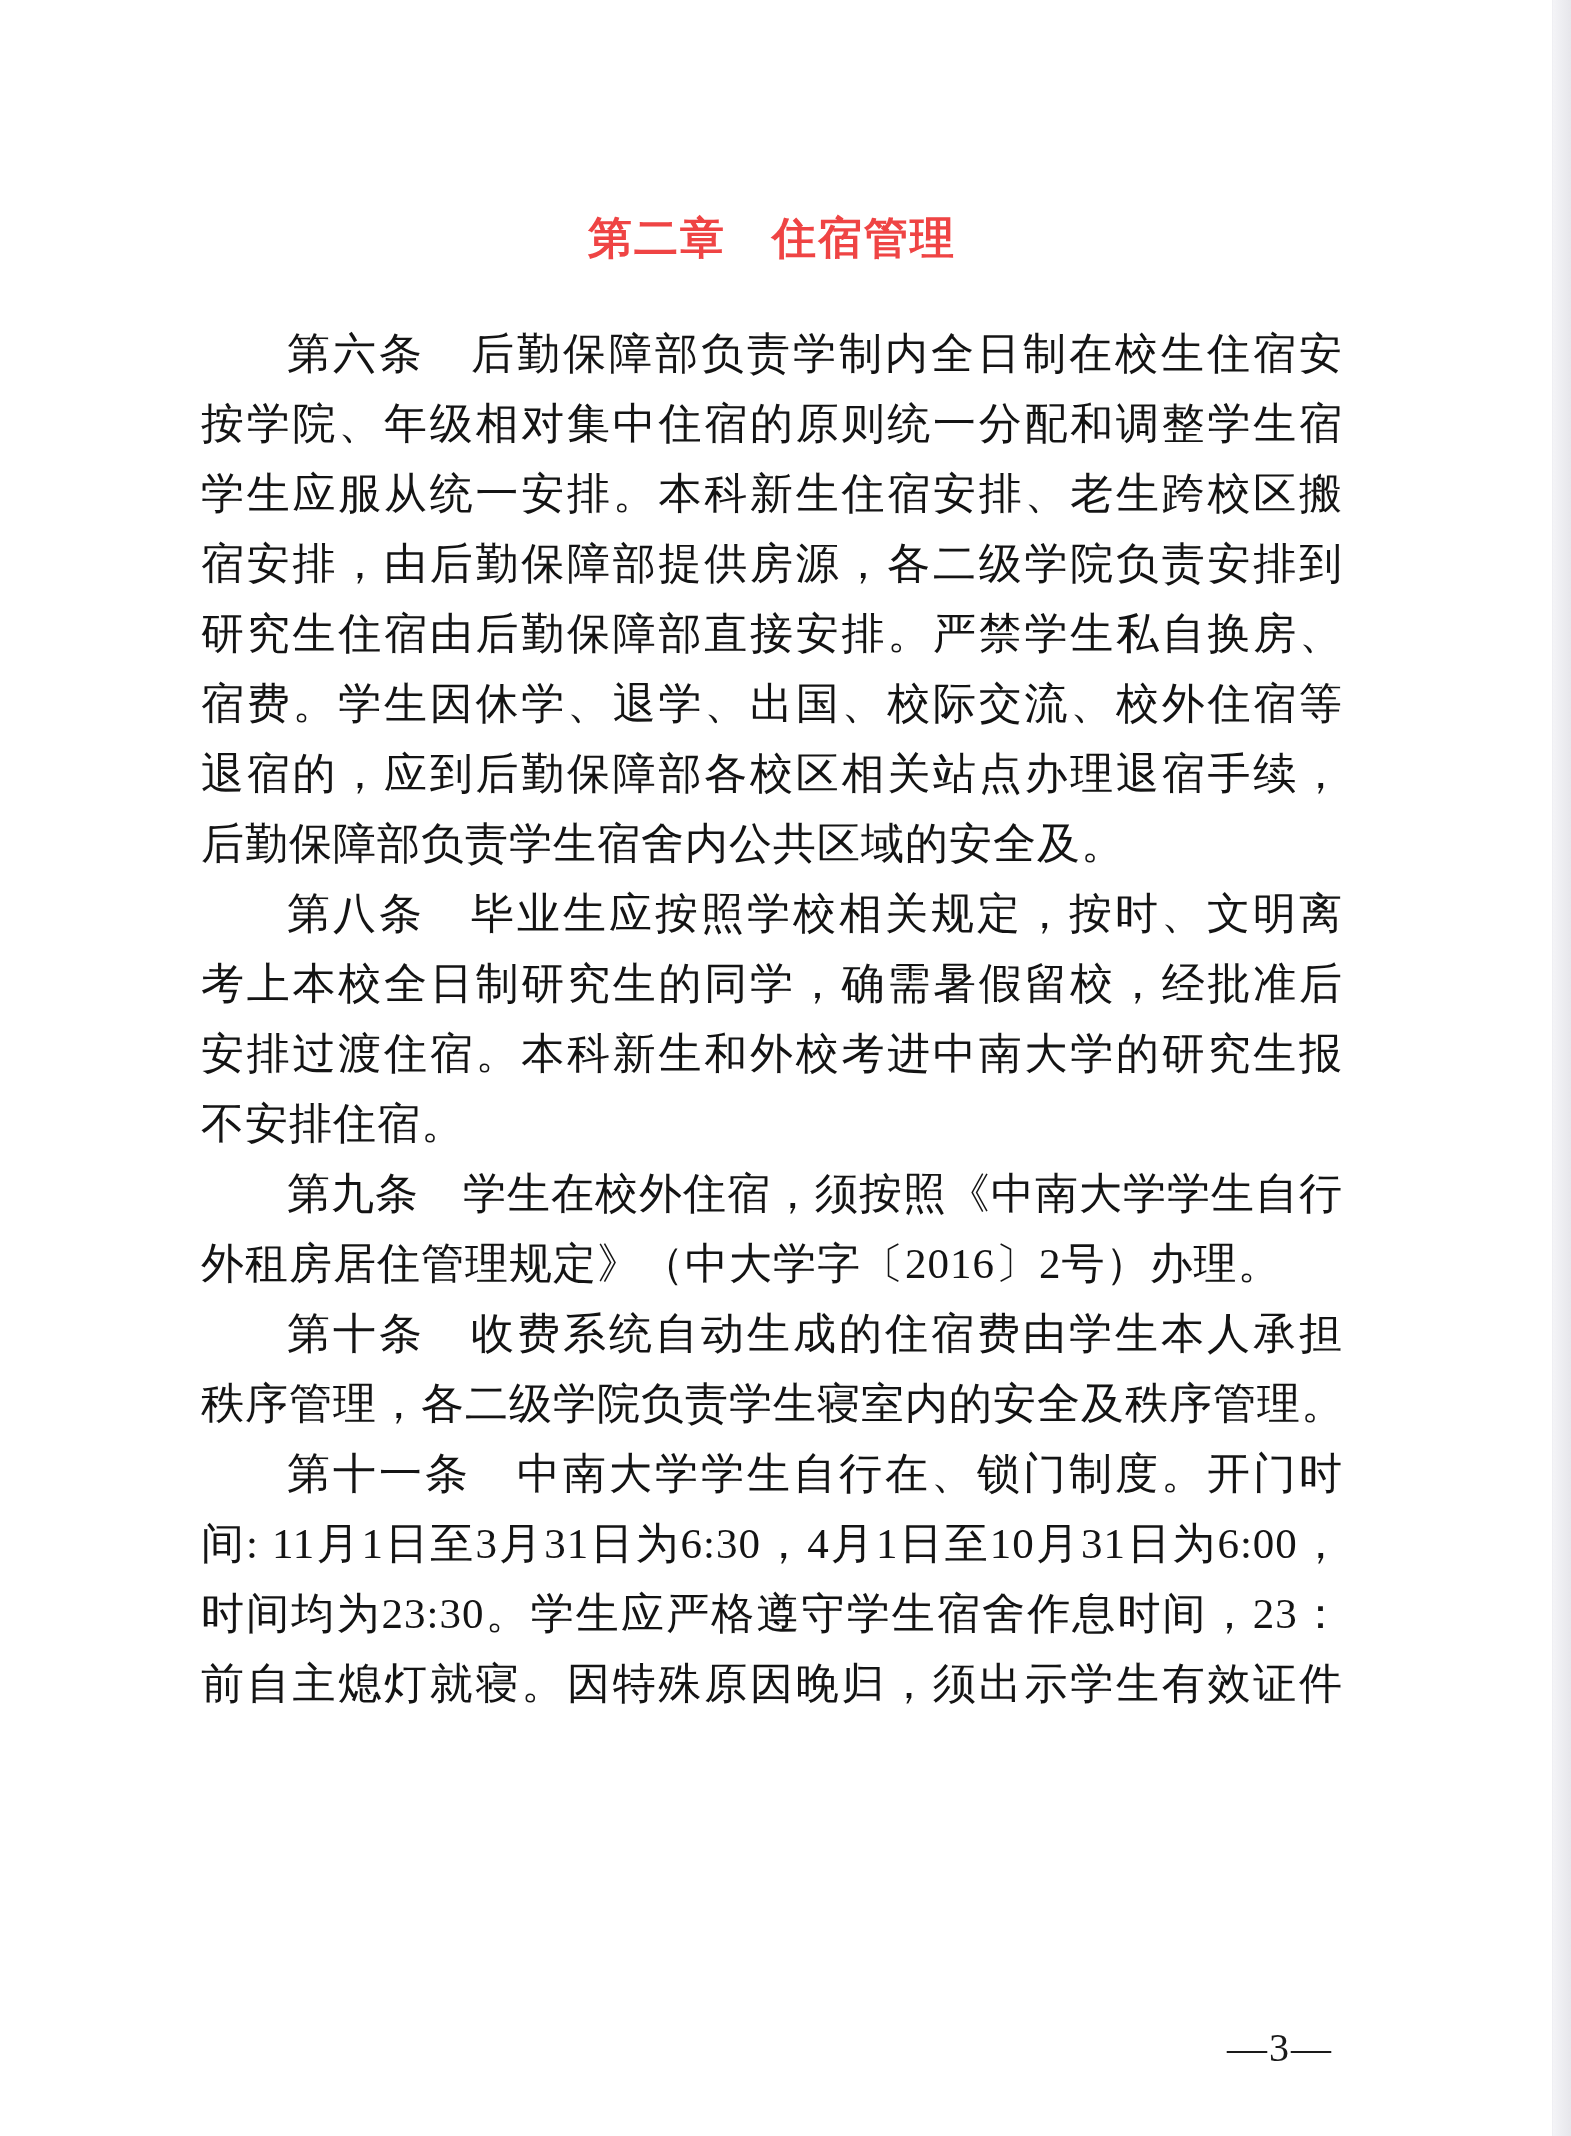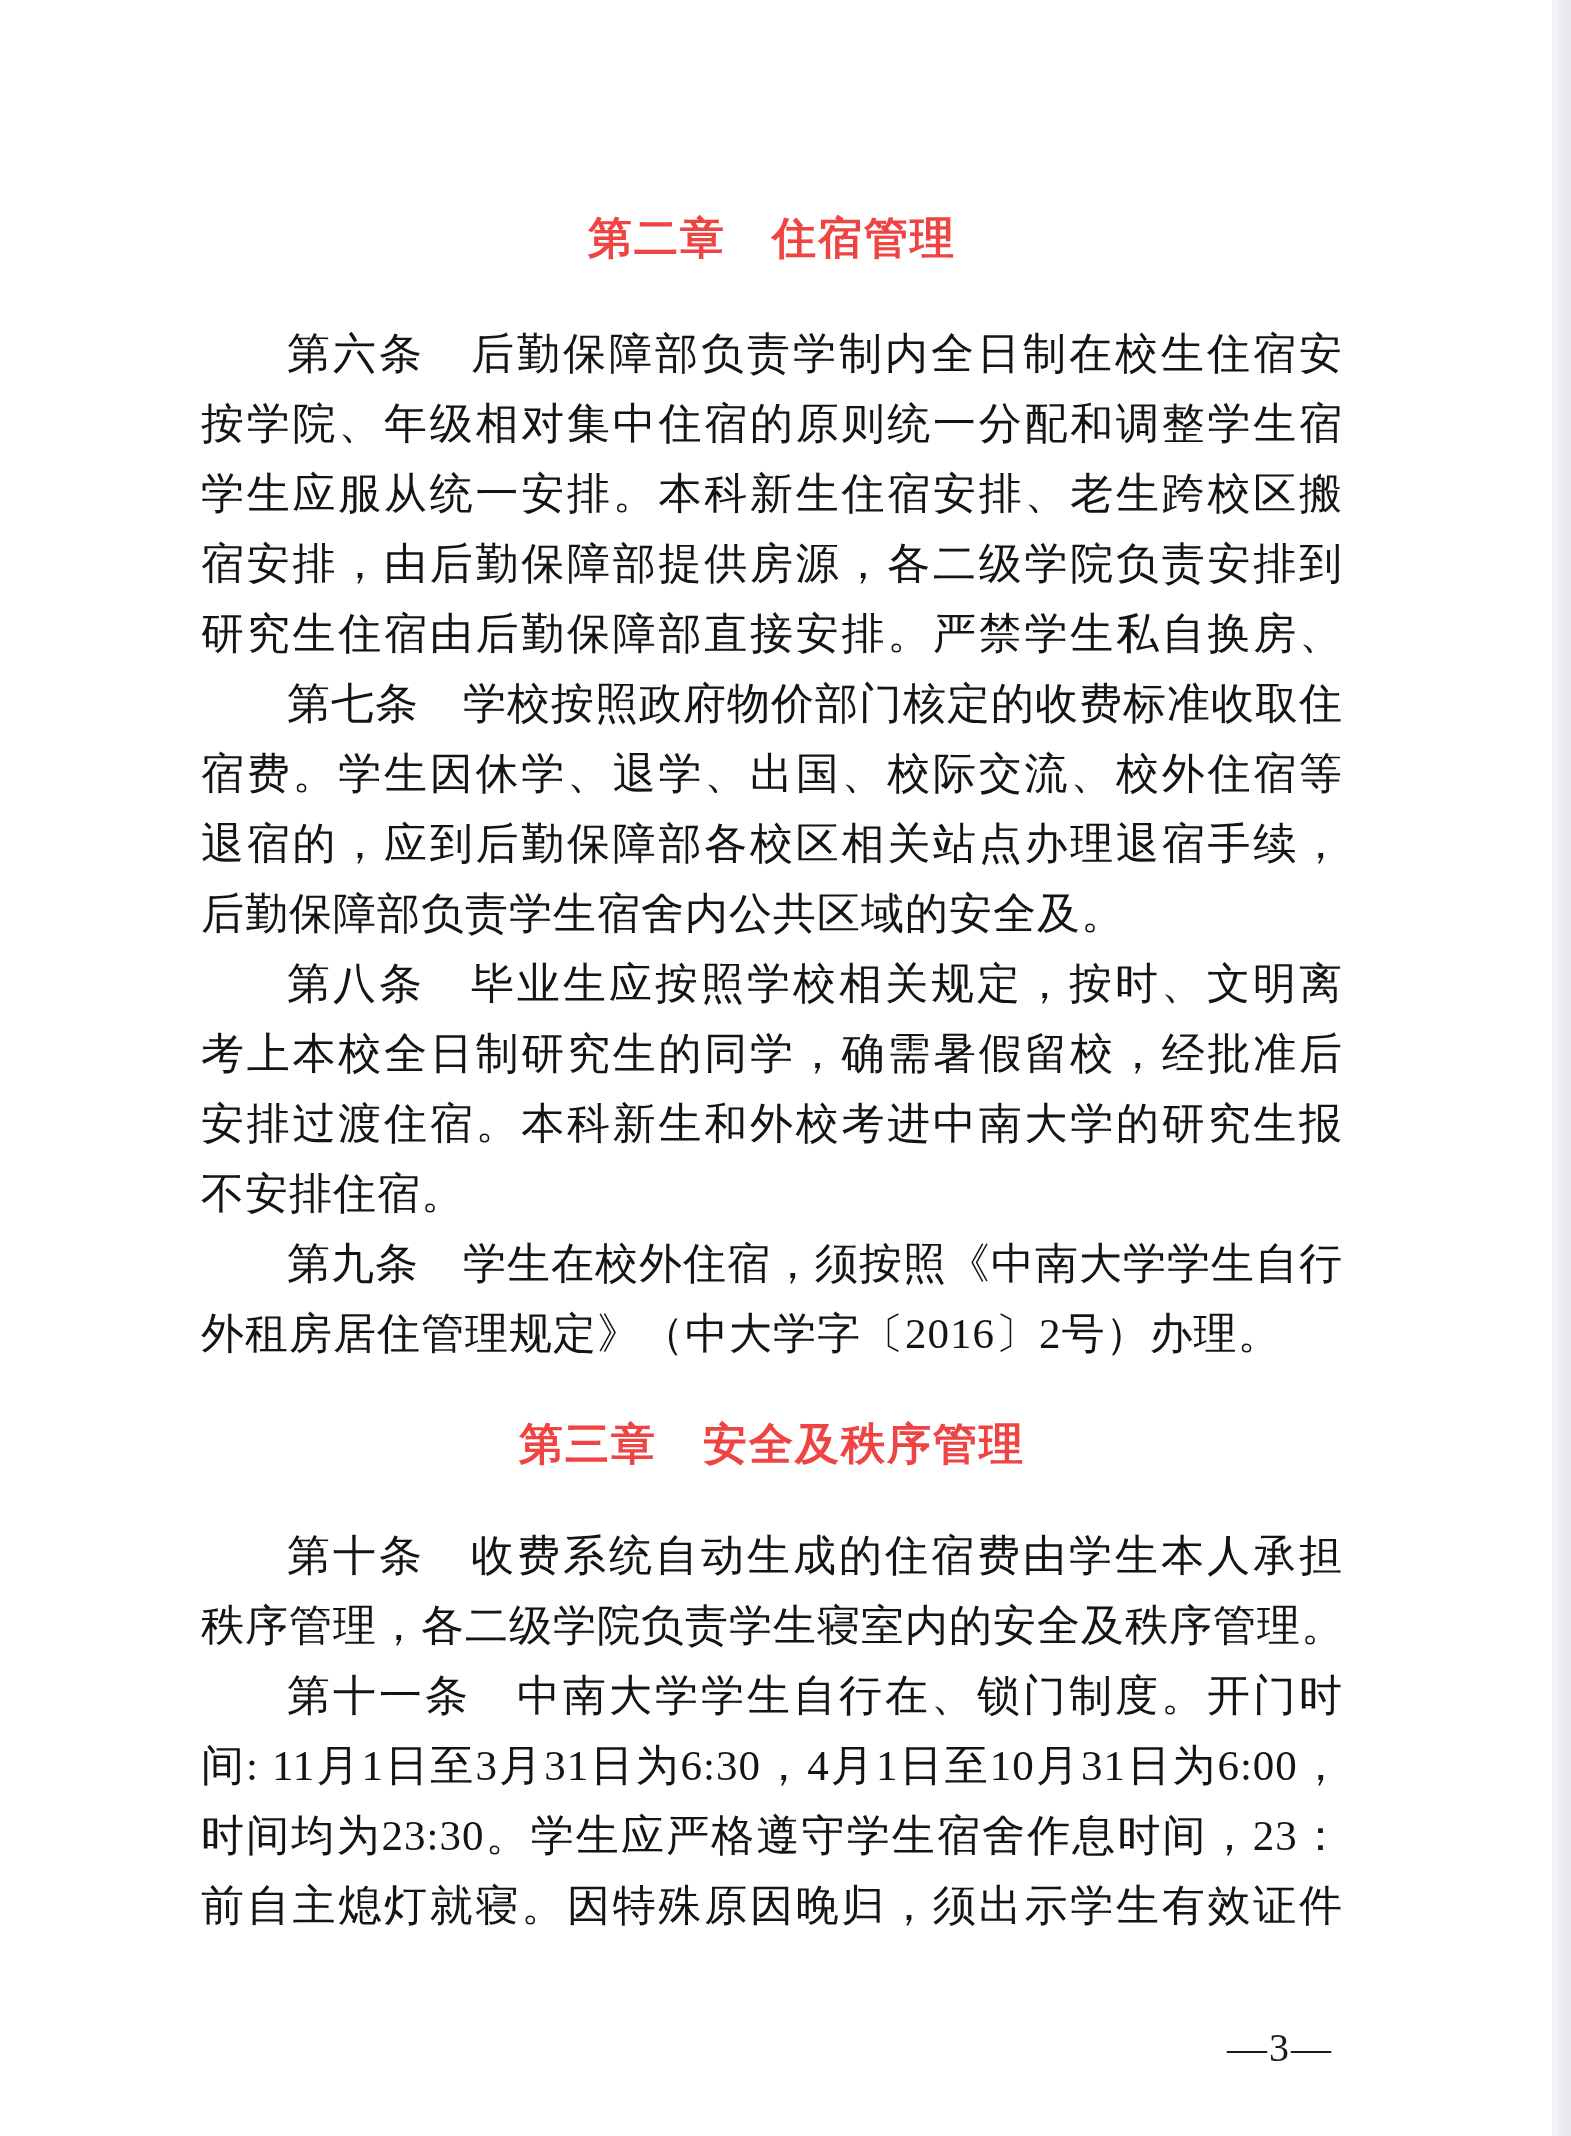--- a/index.html
+++ b/index.html
@@ -64,33 +64,31 @@
 
 <div class="content">
   <div class="ch-heading first-heading">第二章　住宿管理</div>
 
   <div>
       <div class="line first fill">第六条　后勤保障部负责学制内全日制在校生住宿安排，</div>
       <div class="line fill">按学院、年级相对集中住宿的原则统一分配和调整学生宿舍，</div>
       <div class="line fill">学生应服从统一安排。本科新生住宿安排、老生跨校区搬迁住</div>
       <div class="line fill">宿安排，由后勤保障部提供房源，各二级学院负责安排到人。</div>
       <div class="line fill">研究生住宿由后勤保障部直接安排。严禁学生私自换房、转租、</div>
-      <div class="line first fill">第七条　学校按照政府物价部门核定的收费标准收取住</div>
       <div class="line fill">宿费。学生因休学、退学、出国、校际交流、校外住宿等原因</div>
       <div class="line fill">退宿的，应到后勤保障部各校区相关站点办理退宿手续，否则，</div>
       <div class="line">后勤保障部负责学生宿舍内公共区域的安全及。</div>
       <div class="line first fill">第八条　毕业生应按照学校相关规定，按时、文明离校。</div>
       <div class="line fill">考上本校全日制研究生的同学，确需暑假留校，经批准后可以</div>
       <div class="line fill">安排过渡住宿。本科新生和外校考进中南大学的研究生报到前</div>
       <div class="line">不安排住宿。</div>
       <div class="line first fill">第九条　学生在校外住宿，须按照《中南大学学生自行在</div>
       <div class="line">外租房居住管理规定》（中大学字〔2016〕2号）办理。</div>
     </div>
 
-  <div class="ch-heading mid-heading">第三章　安全及秩序管理</div>
 
   <div>
       <div class="line first fill">第十条　收费系统自动生成的住宿费由学生本人承担</div>
       <div class="line">秩序管理，各二级学院负责学生寝室内的安全及秩序管理。</div>
       <div class="line first fill">第十一条　中南大学学生自行在、锁门制度。开门时</div>
       <div class="line fill">间: 11月1日至3月31日为6:30，4月1日至10月31日为6:00，锁门</div>
       <div class="line fill">时间均为23:30。学生应严格遵守学生宿舍作息时间，23：30</div>
       <div class="line fill">前自主熄灯就寝。因特殊原因晚归，须出示学生有效证件在宿</div>
     </div>
 </div>

